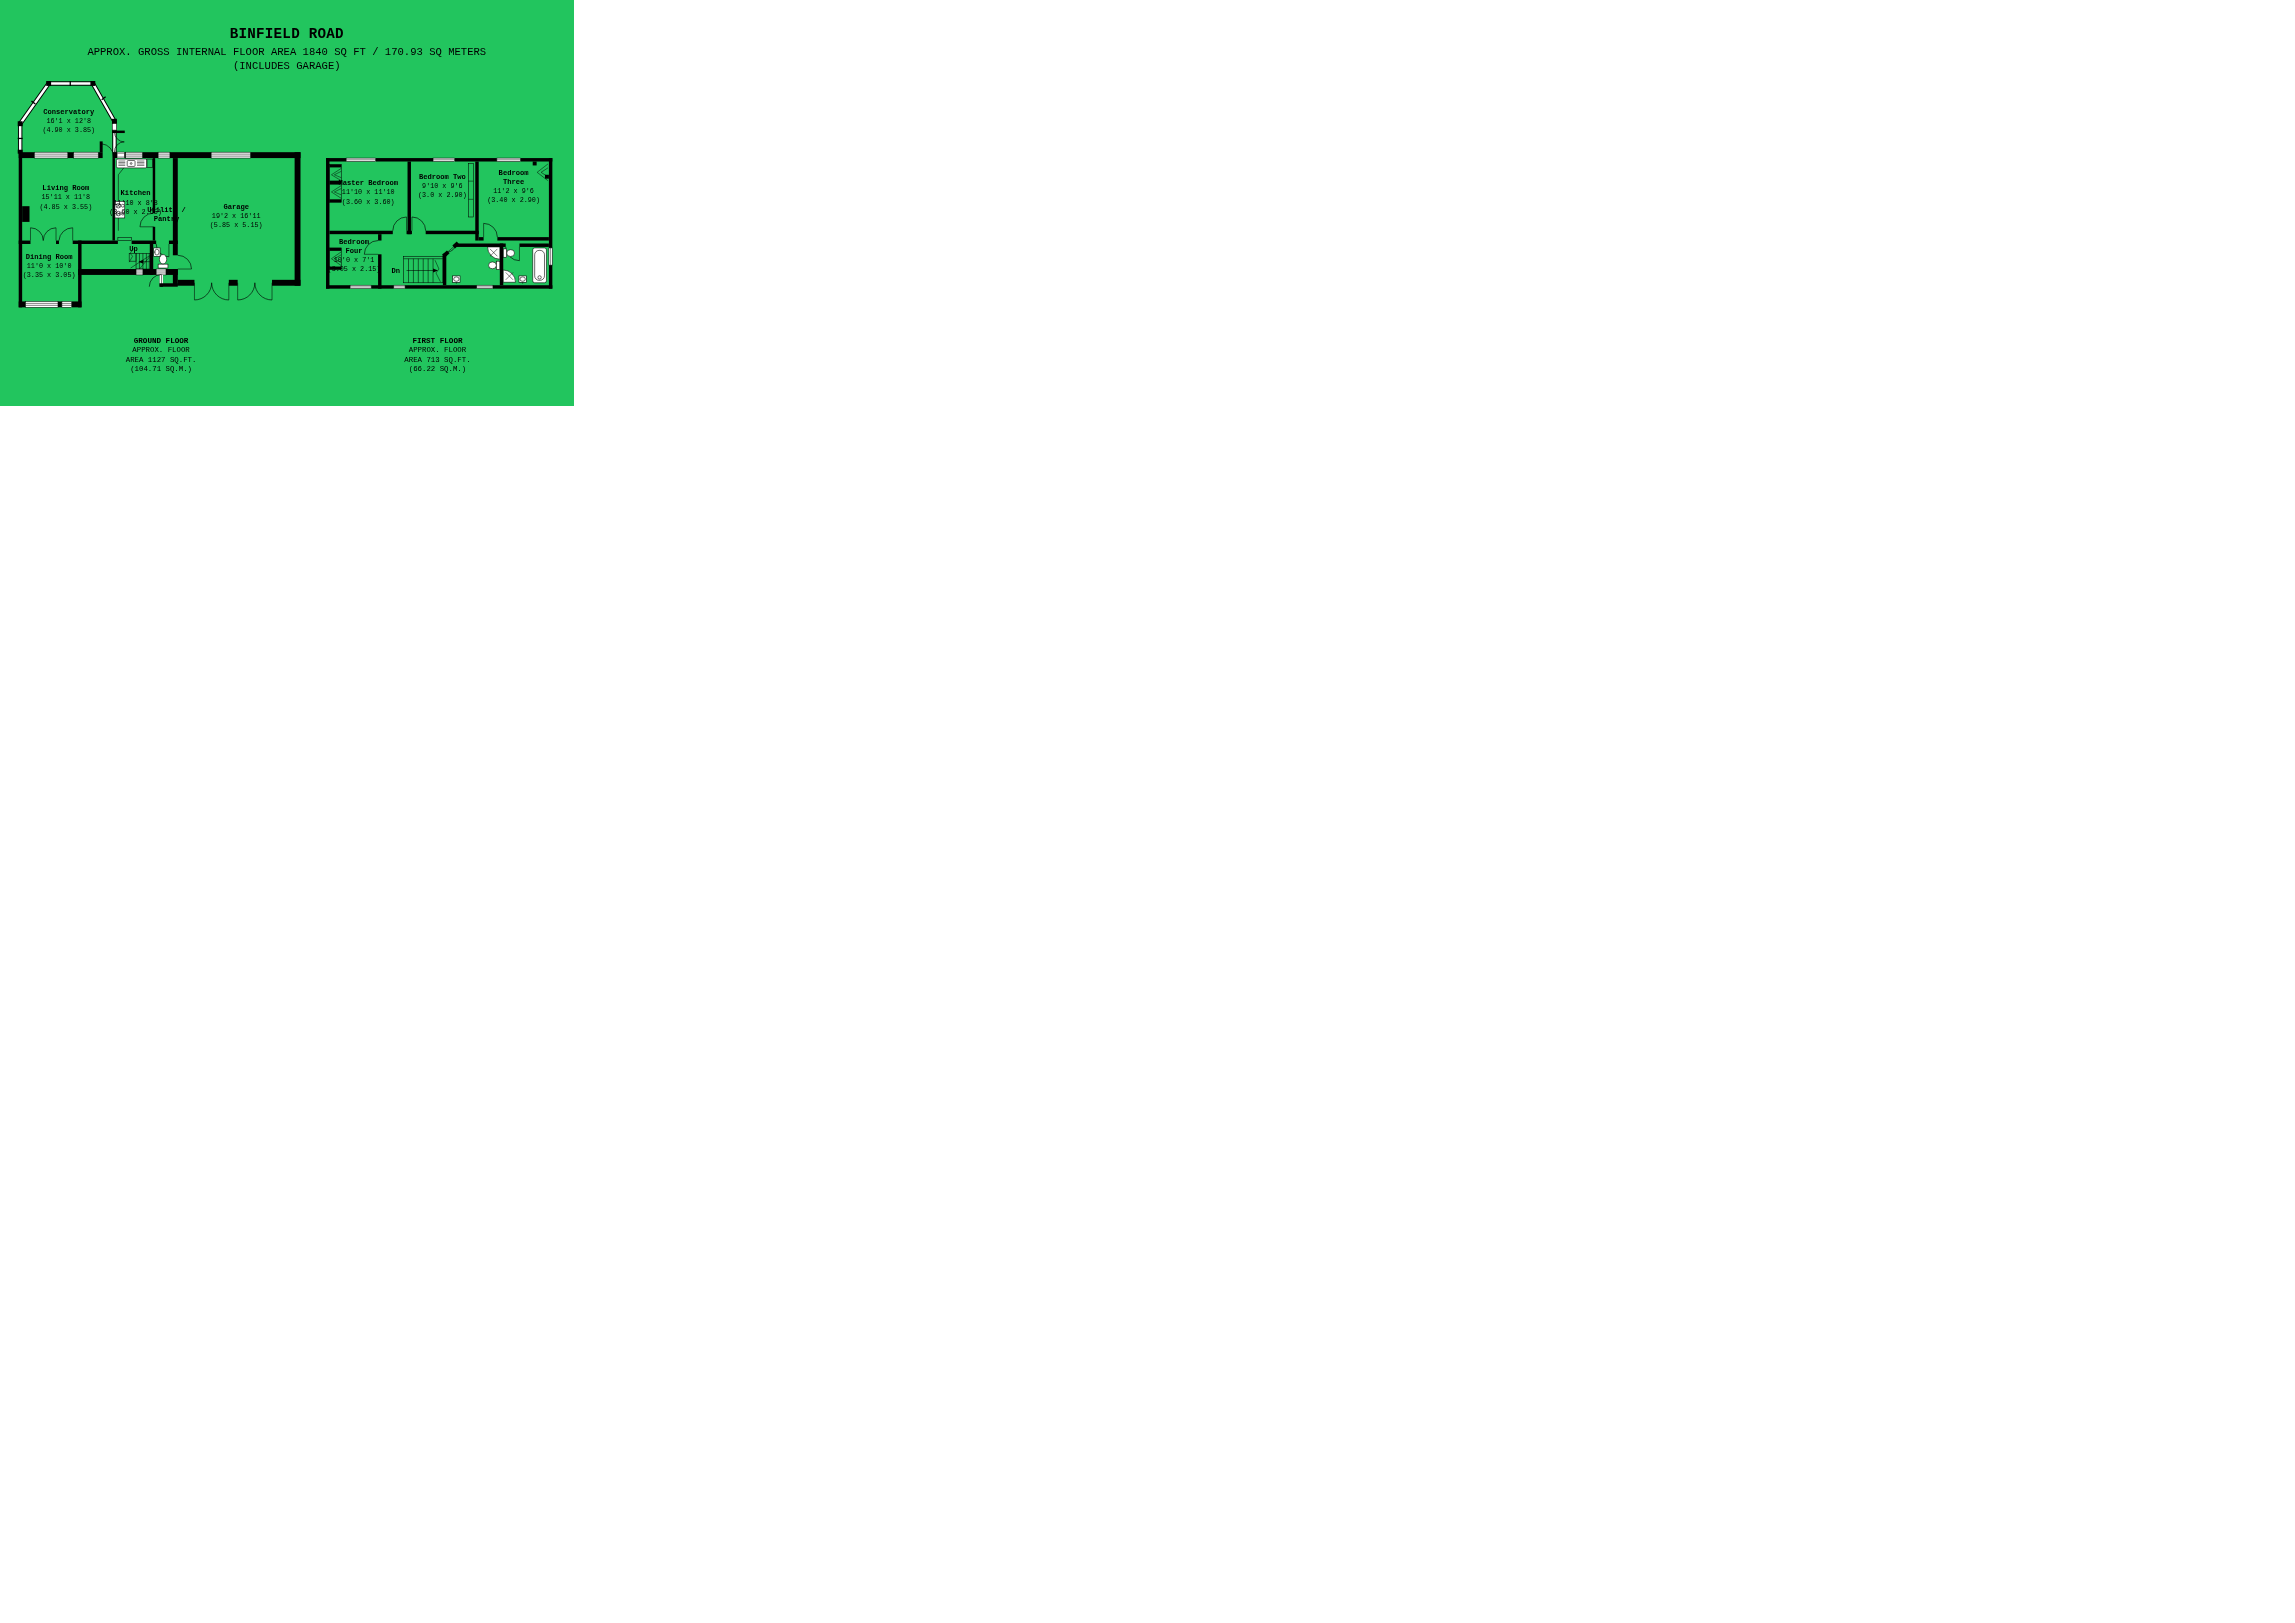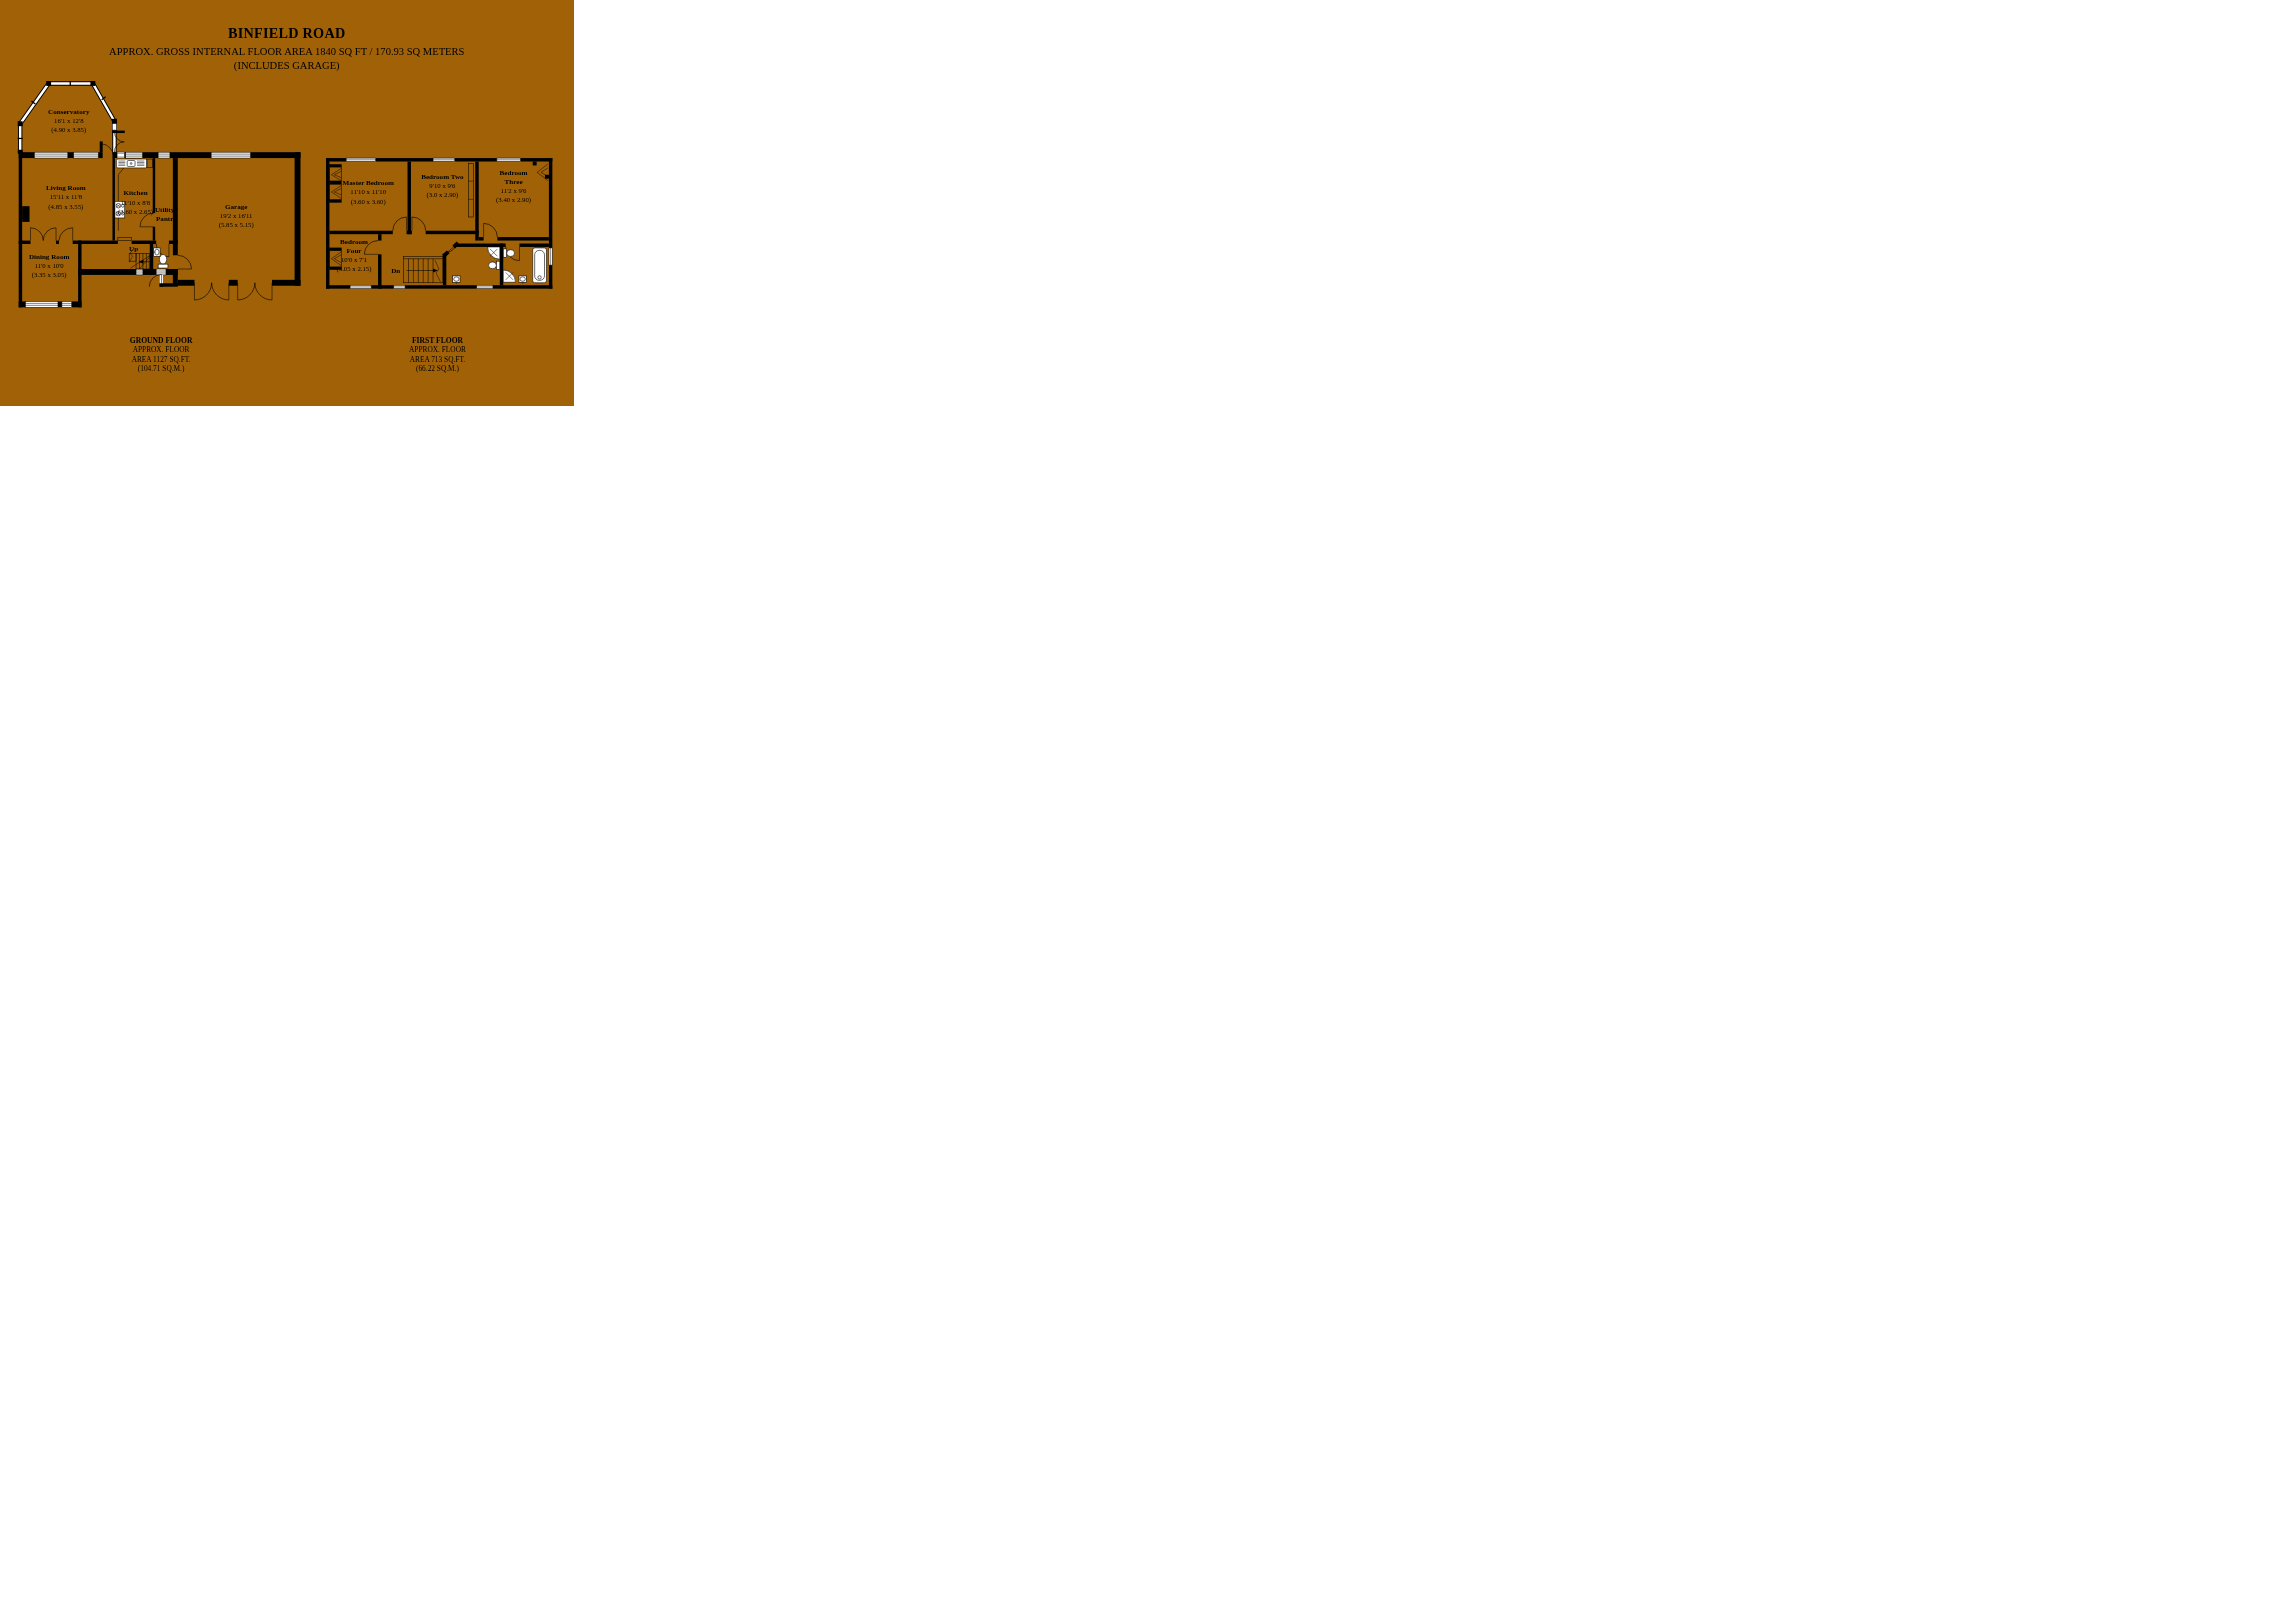--- a/index.html
+++ b/index.html
@@ -1,17 +1,17 @@
 <!DOCTYPE html>
 <html style="font-size:7.9px"><head>
 <meta charset="utf-8">
 <style>
   html,body{margin:0;padding:0;background:#ffffff;}
-  .sheet{position:relative;width:574px;height:406px;background:#a16207;overflow:hidden;
-         font-family:Liberation Serif, serif;}
+  .sheet{position:relative;width:574px;height:406px;background:#22c55e;overflow:hidden;
+         font-family:Liberation Mono, monospace;}
   svg{position:absolute;left:0;top:0;}
   text{fill:#000;}
   .title{font-size:29px;font-weight:bold;letter-spacing:.5px;}
   .sub{font-size:21.5px;}
   .rname{font-size:14.5px;font-weight:bold;}
   .rdim{font-size:13.8px;}
   .cap1{font-size:15.5px;font-weight:bold;}
   .cap{font-size:15px;}
   .stair-lbl{font-size:14.5px;font-weight:bold;}
   .w{fill:#000;stroke:none;}

